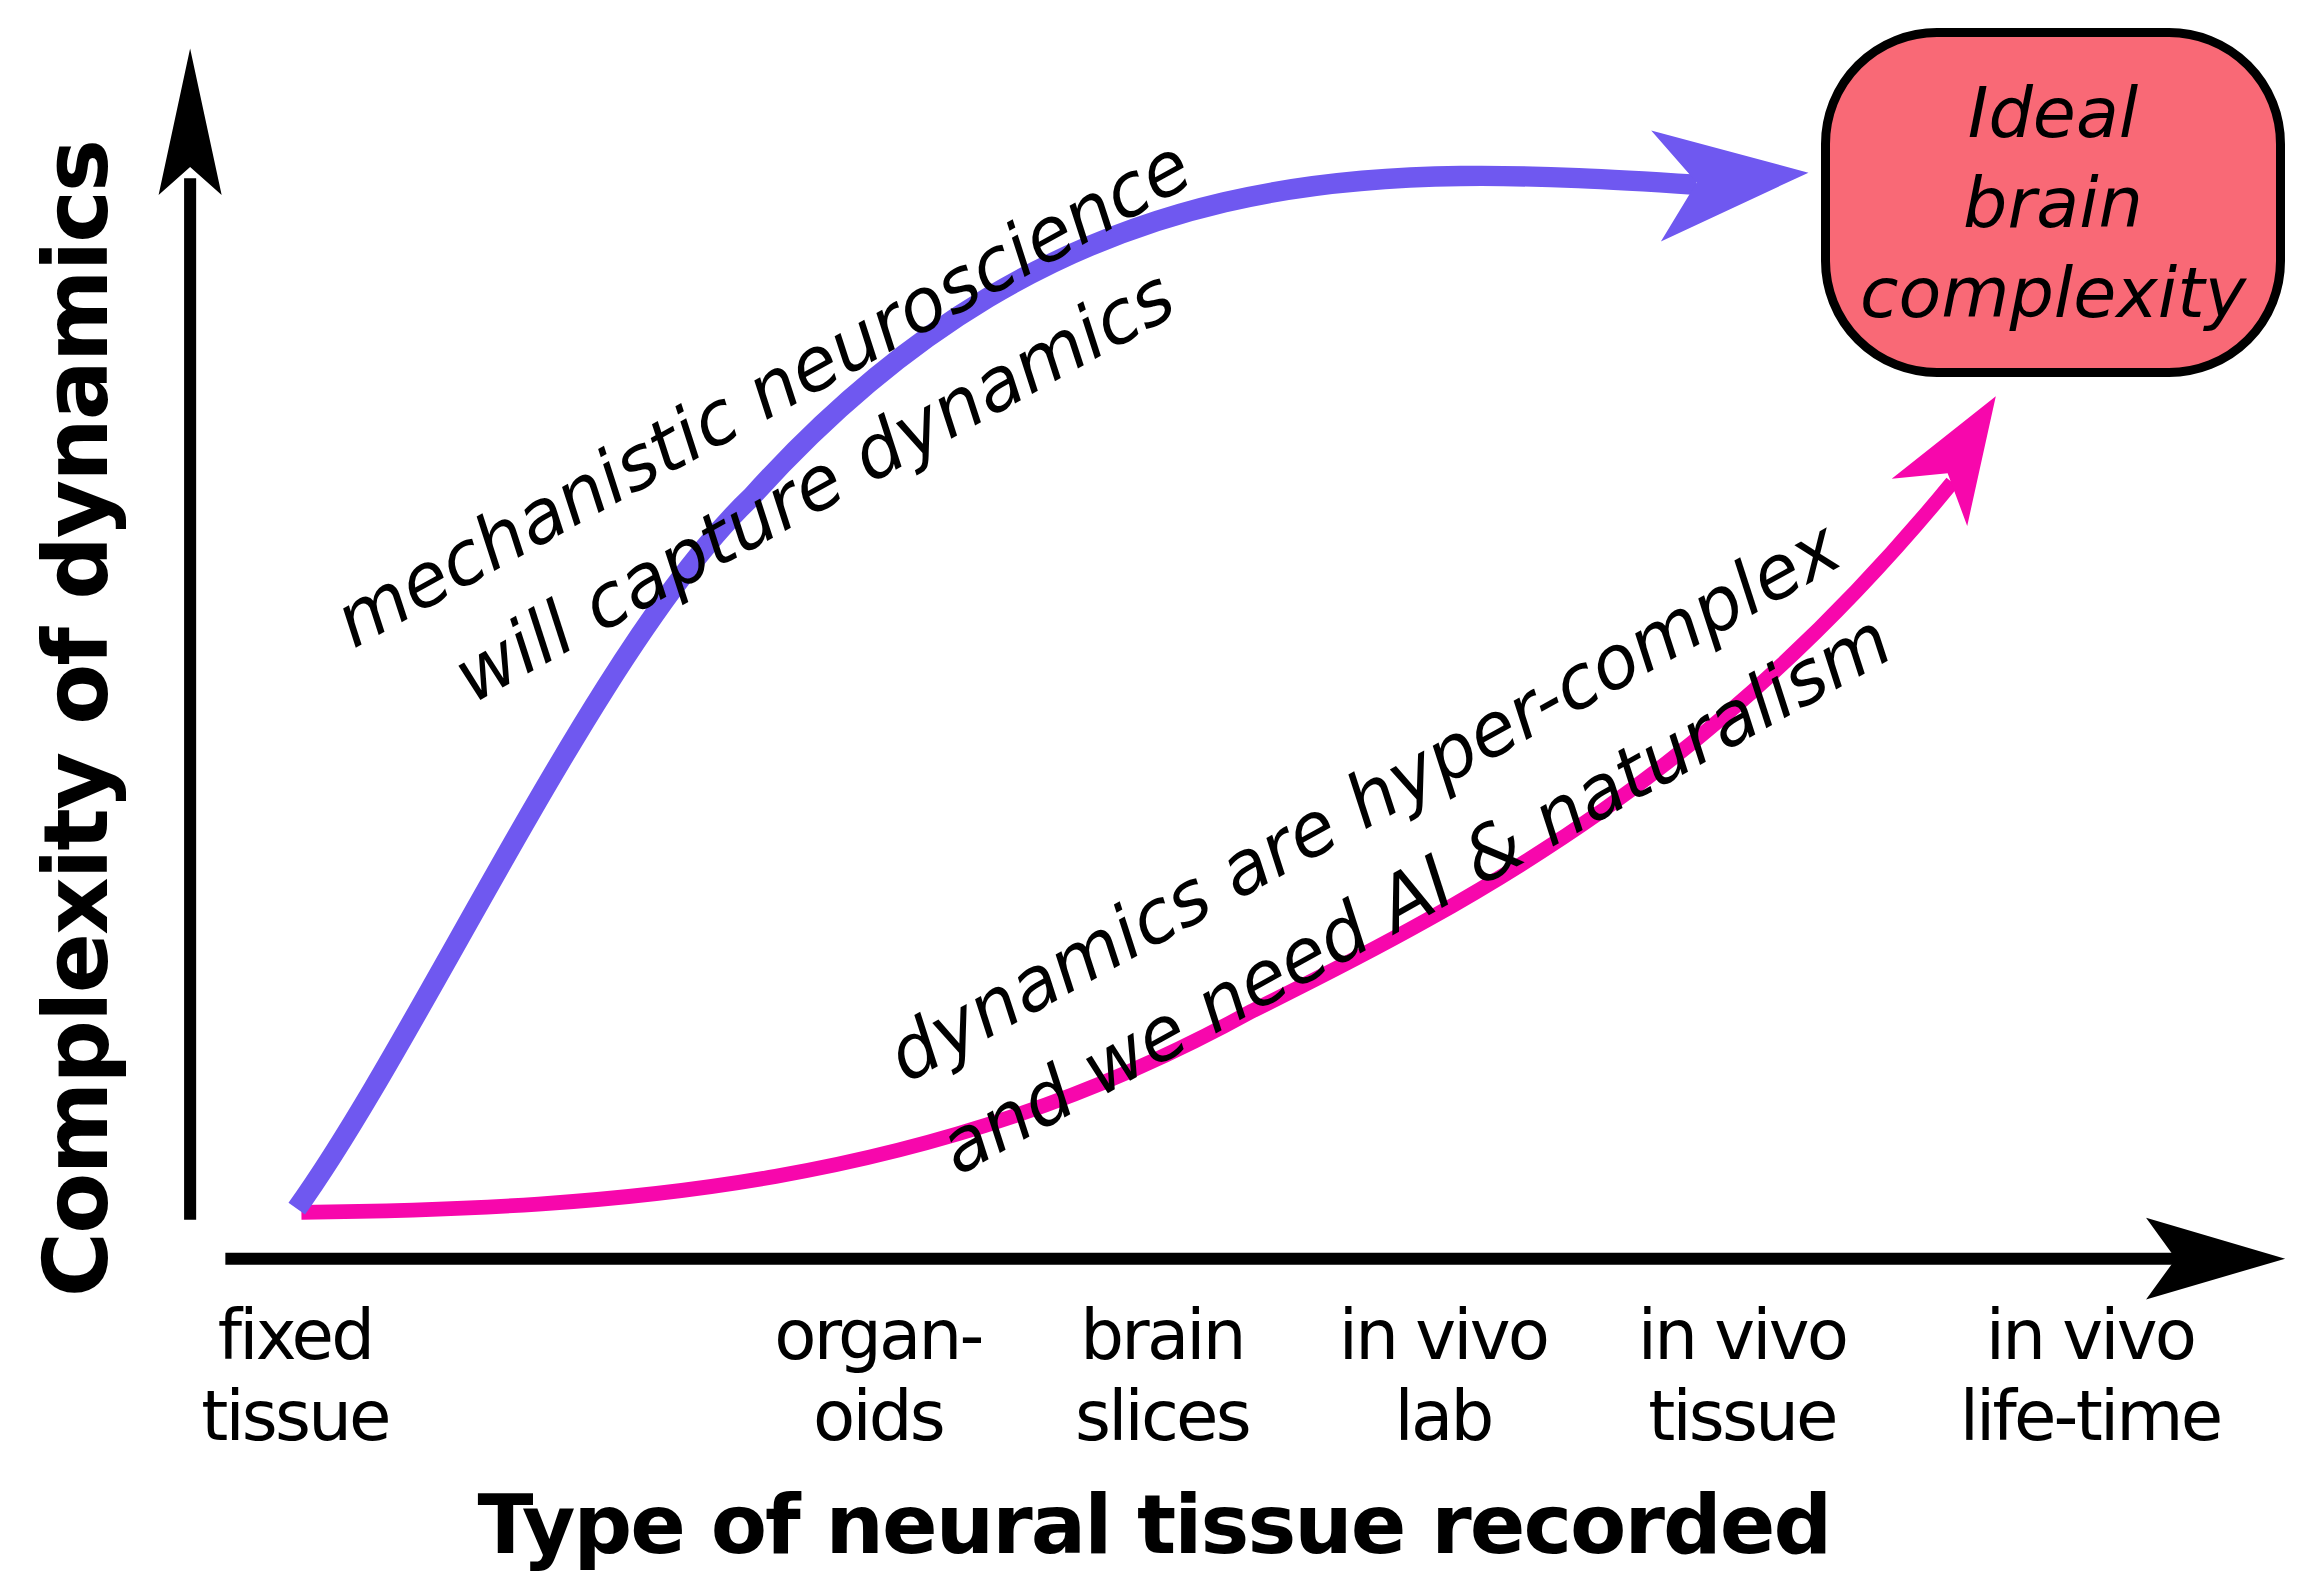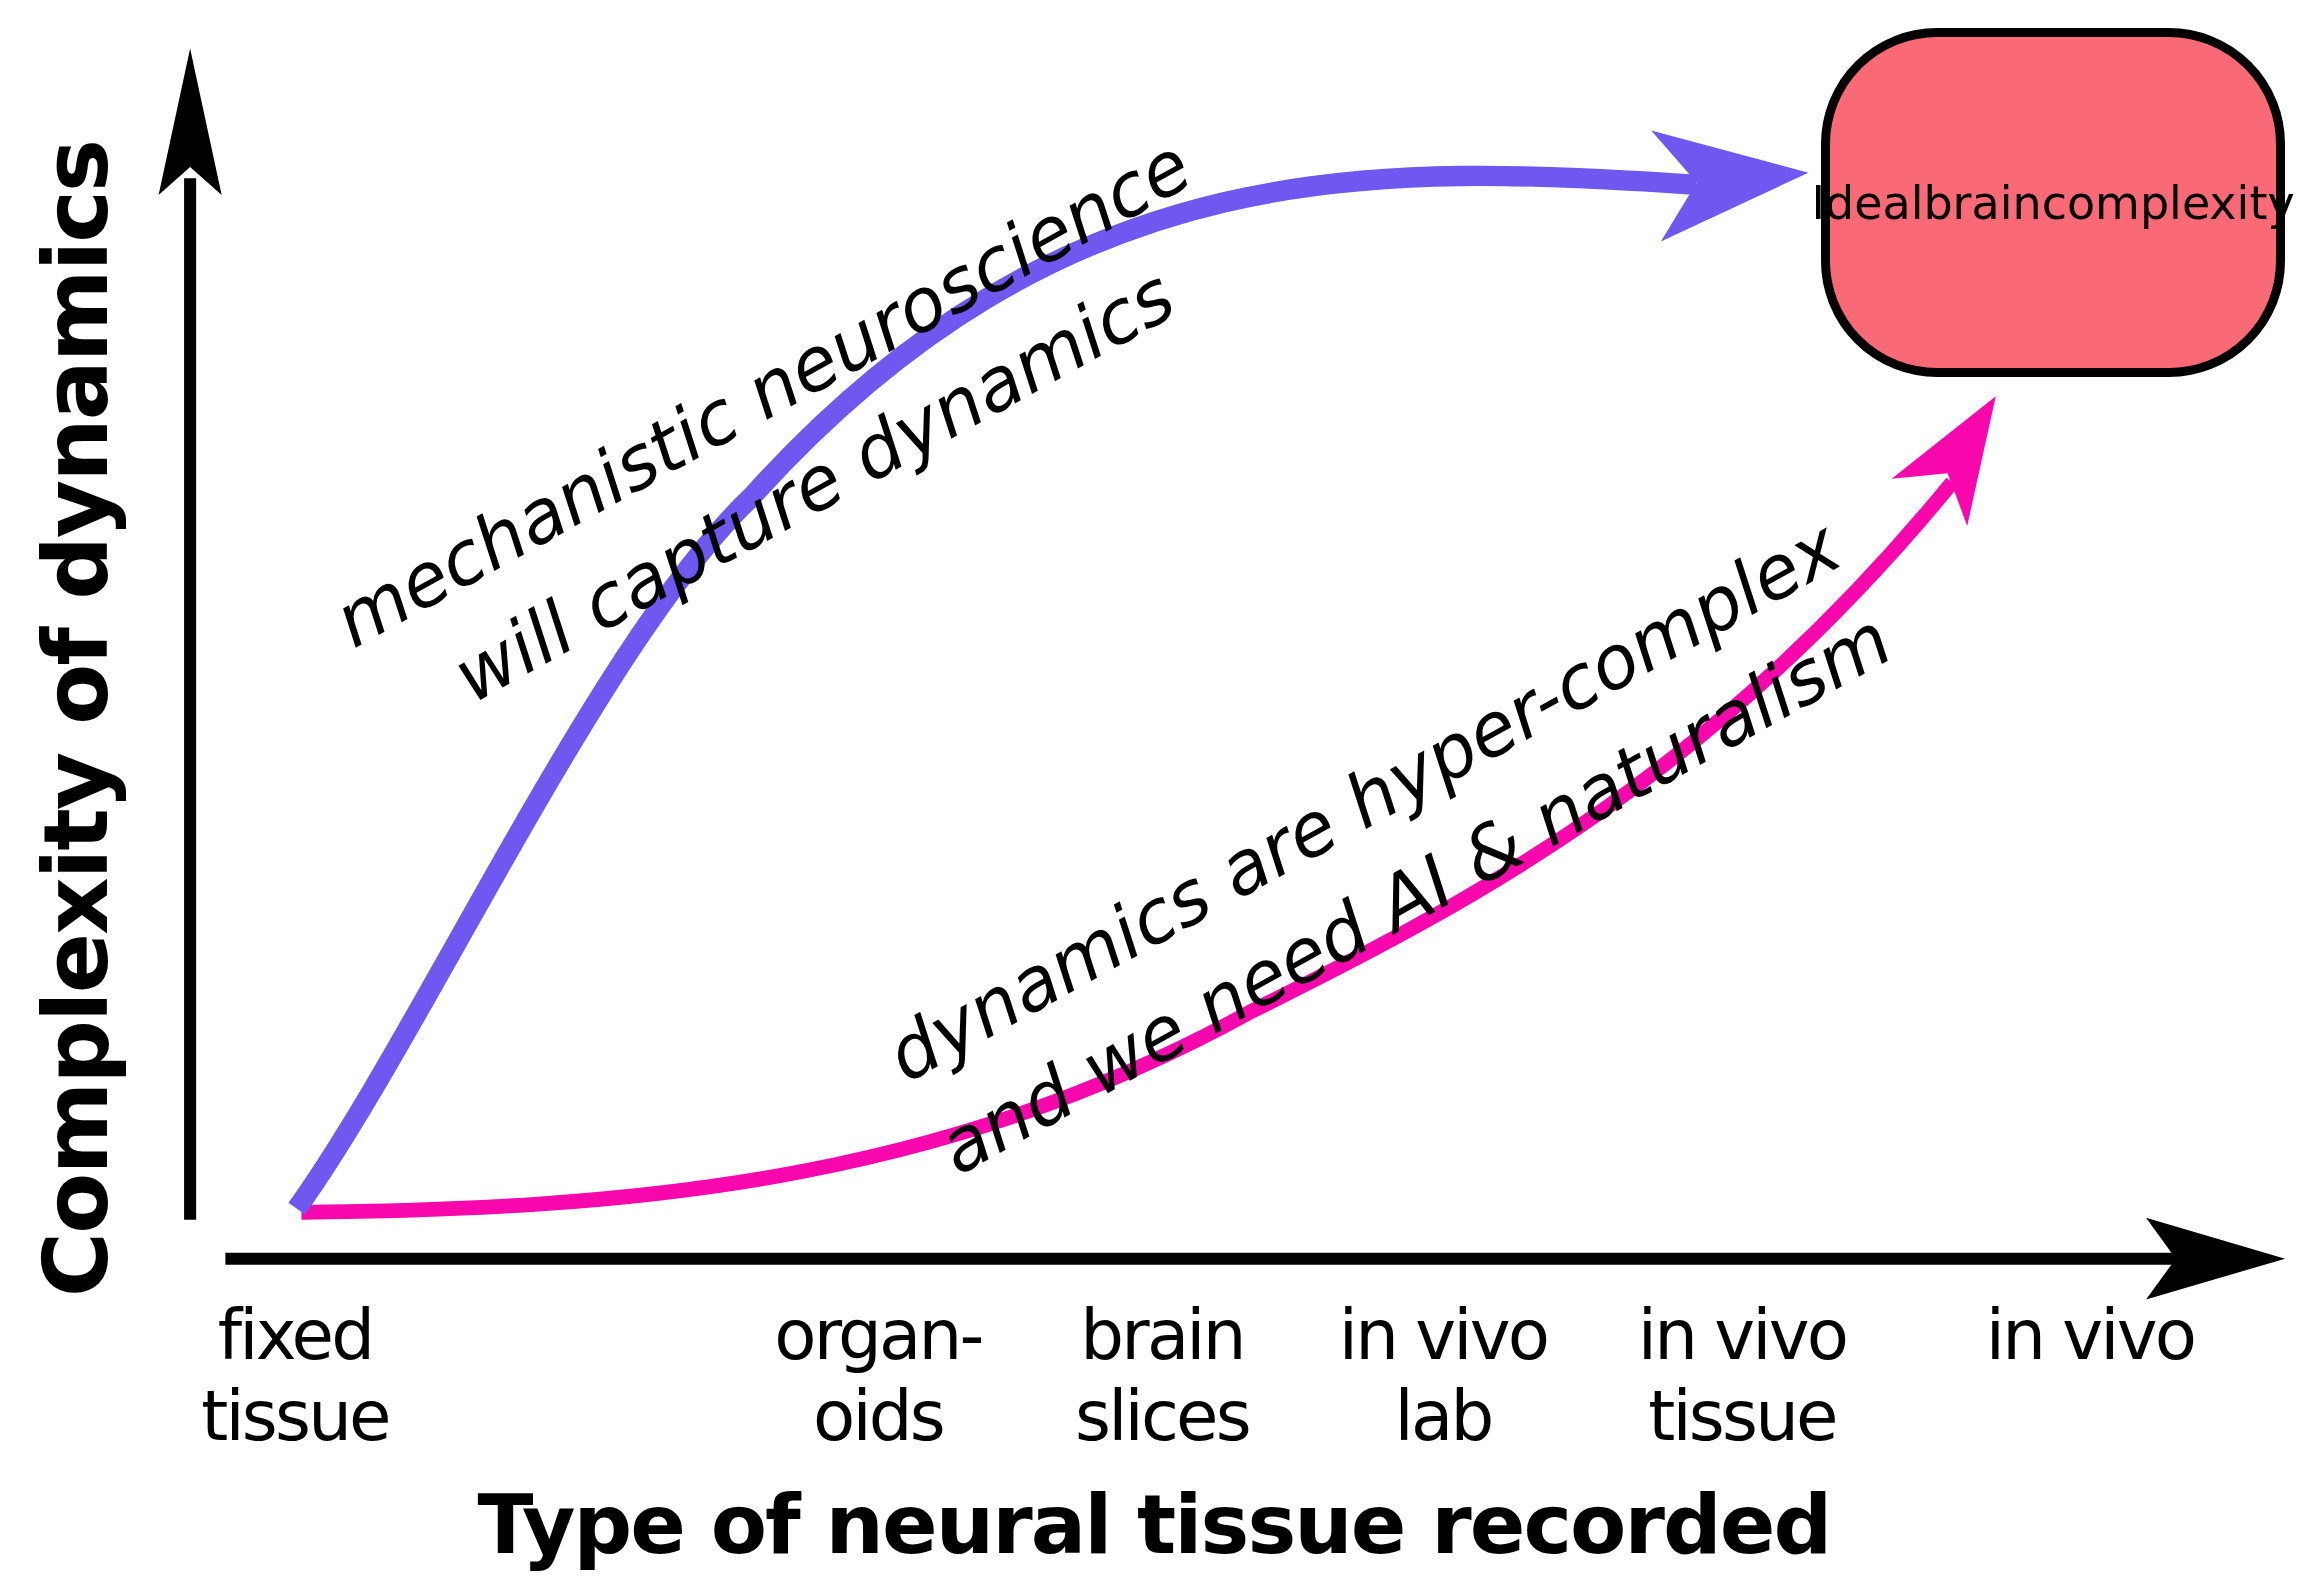--- a/index.html
+++ b/index.html
@@ -67,26 +67,28 @@
   .ideal-box {
     left: 1821px;
     top: 28px;
     width: 464px;
     height: 349px;
     box-sizing: border-box;
     background: #F96976;
     border: 9.3px solid #000;
     border-radius: 116px;
     display: flex;
+    flex-direction: column;
     align-items: center;
     justify-content: center;
     text-align: center;
-    font-size: 46px;
+    font-size: 70px;
     line-height: 90px;
     color: #000;
+    font-style: italic;
   }
 </style>
 </head>
 <body>
 
 <div id="stage">
 
   <svg id="curves-svg" viewBox="0 0 2480 1713" xmlns="http://www.w3.org/2000/svg">
 
     <line x1="205" y1="1315" x2="205" y2="192" stroke="#000000" stroke-width="13"></line>
@@ -137,16 +139,17 @@
   <div class="abs category" style="left:1443px">
     <div>in vivo</div>
     <div>lab</div>
   </div>
   <div class="abs category" style="left:1742px">
     <div>in vivo</div>
     <div>tissue</div>
   </div>
   <div class="abs category" style="left:2090px">
     <div>in vivo</div>
+    <div>life-time</div>
   </div>
 
 </div>
 
 
 </body></html>

